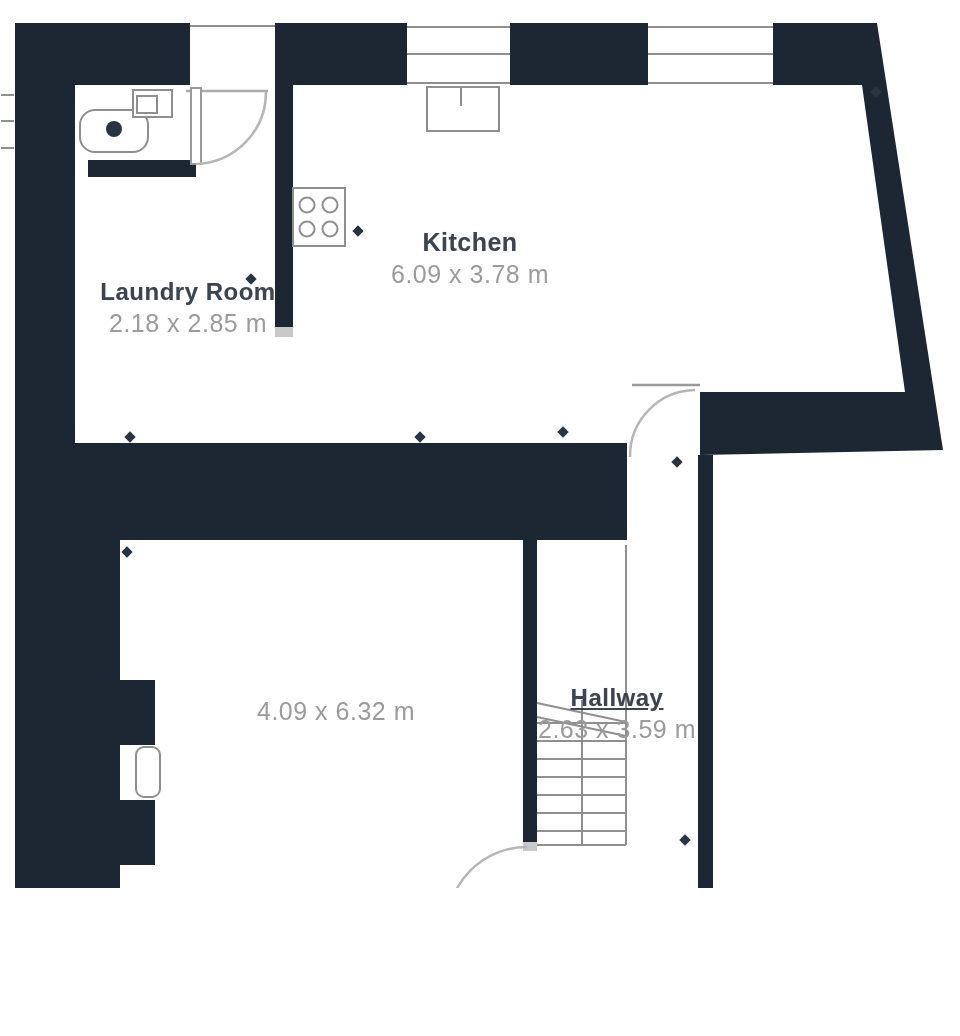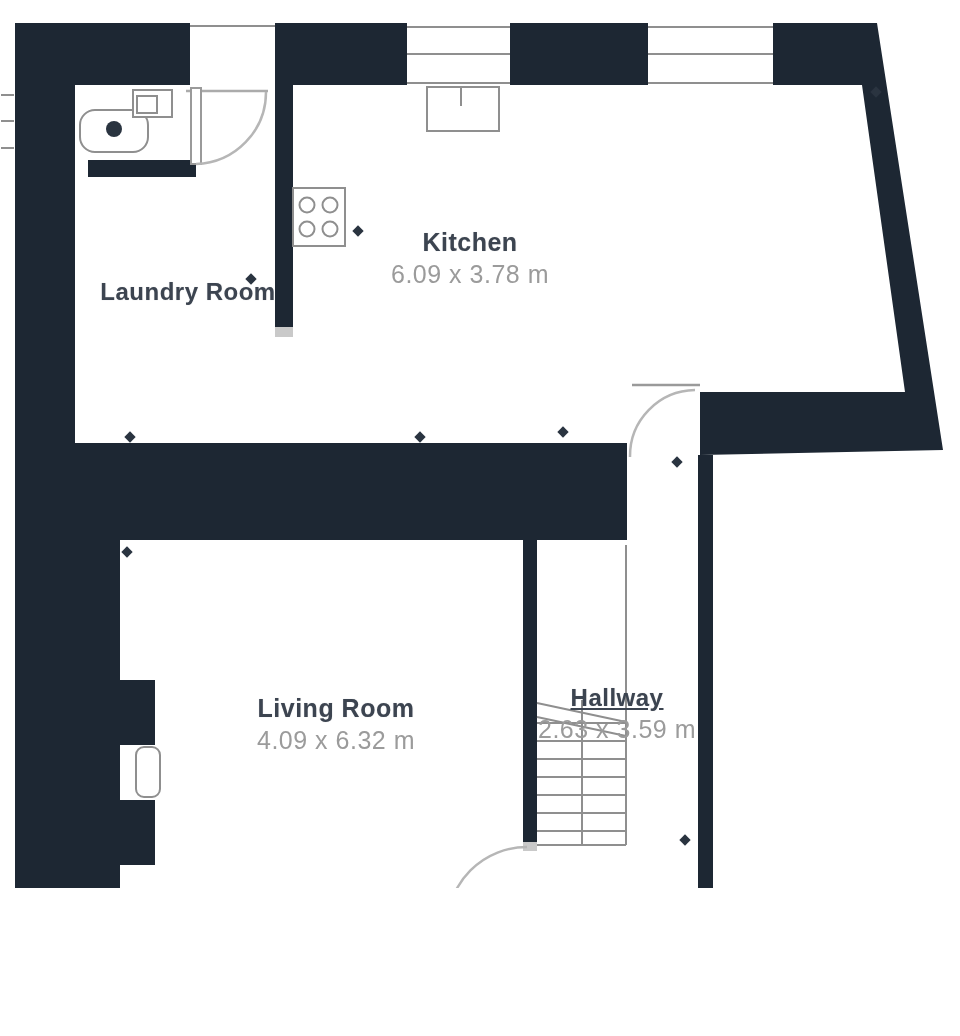--- a/index.html
+++ b/index.html
@@ -162,24 +162,24 @@
     </g>
   </svg>
 
   <div class="room-label label-kitchen">
     <div class="room-name">Kitchen</div>
     <div class="room-dims">6.09 x 3.78 m</div>
   </div>
 
   <div class="room-label label-laundry">
     <div class="room-name">Laundry Room</div>
+    <div class="room-dims">2.18 x 2.85 m</div>
   </div>
 
   <div class="room-label label-living">
-    <div class="room-name">Living Room</div>
     <div class="room-dims">4.09 x 6.32 m</div>
   </div>
 
   <div class="room-label label-hallway">
     <div class="room-name">Hallway</div>
     <div class="room-dims">2.63 x 3.59 m</div>
   </div>
 
 </div>
 

